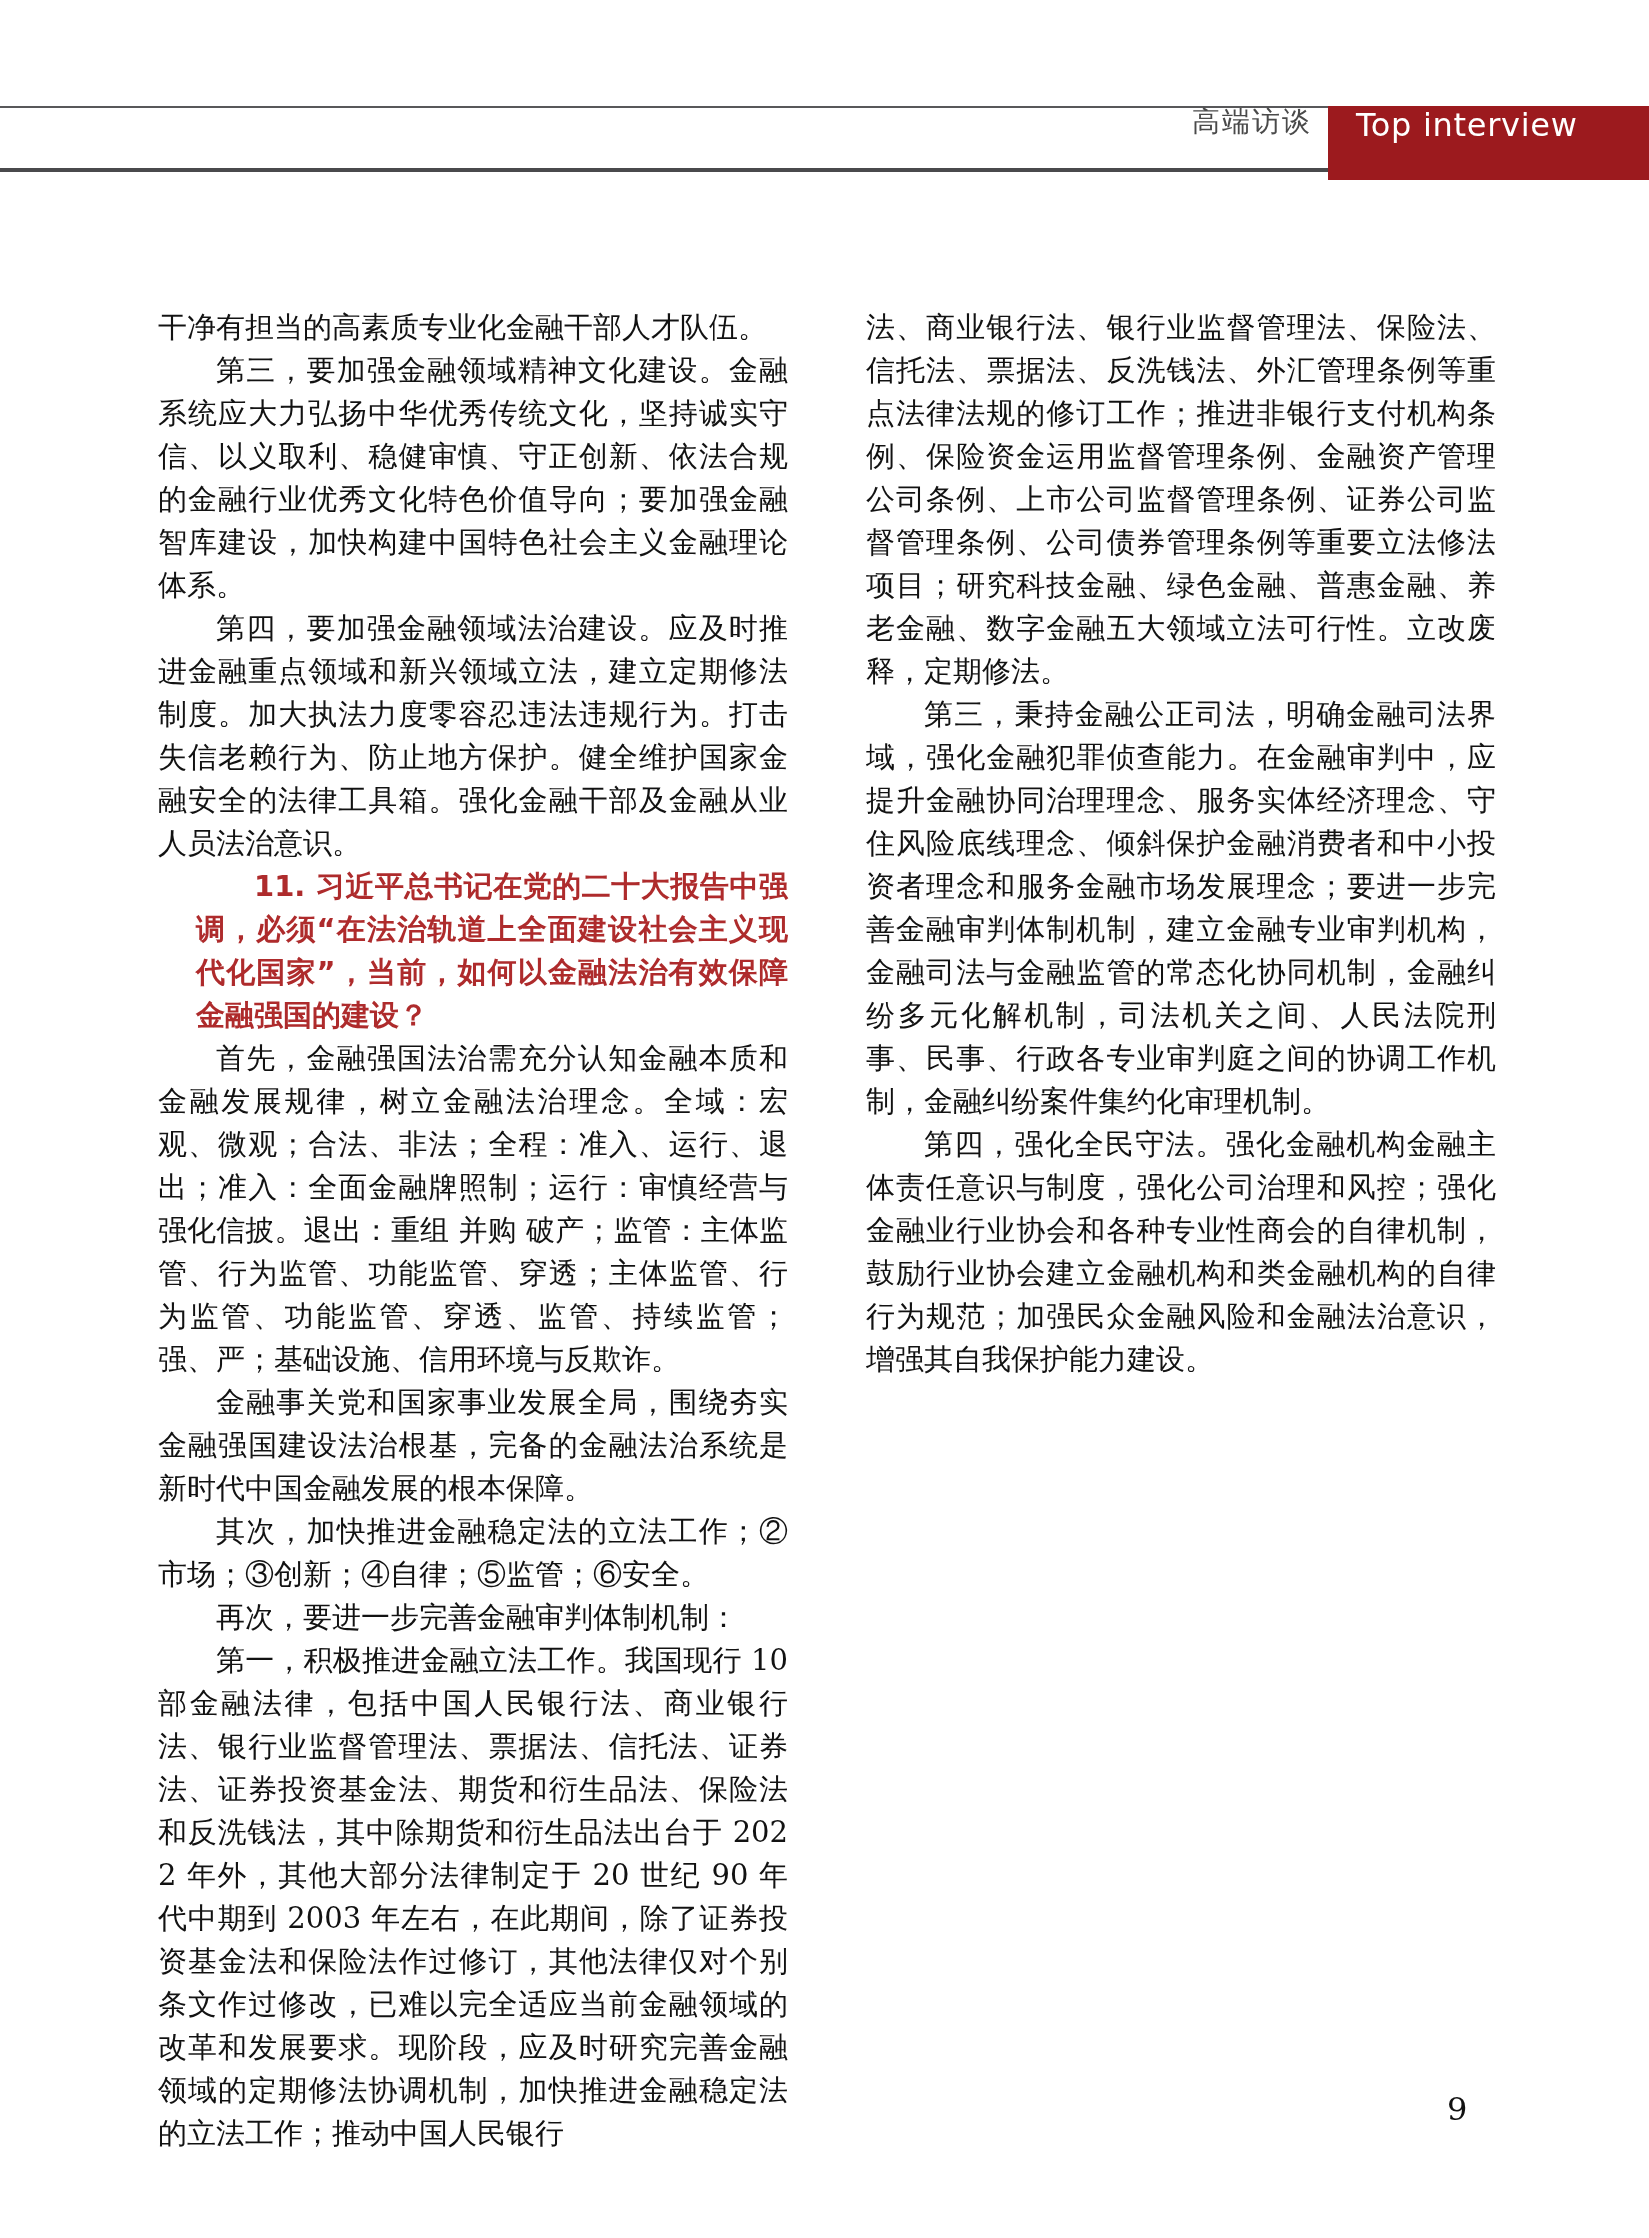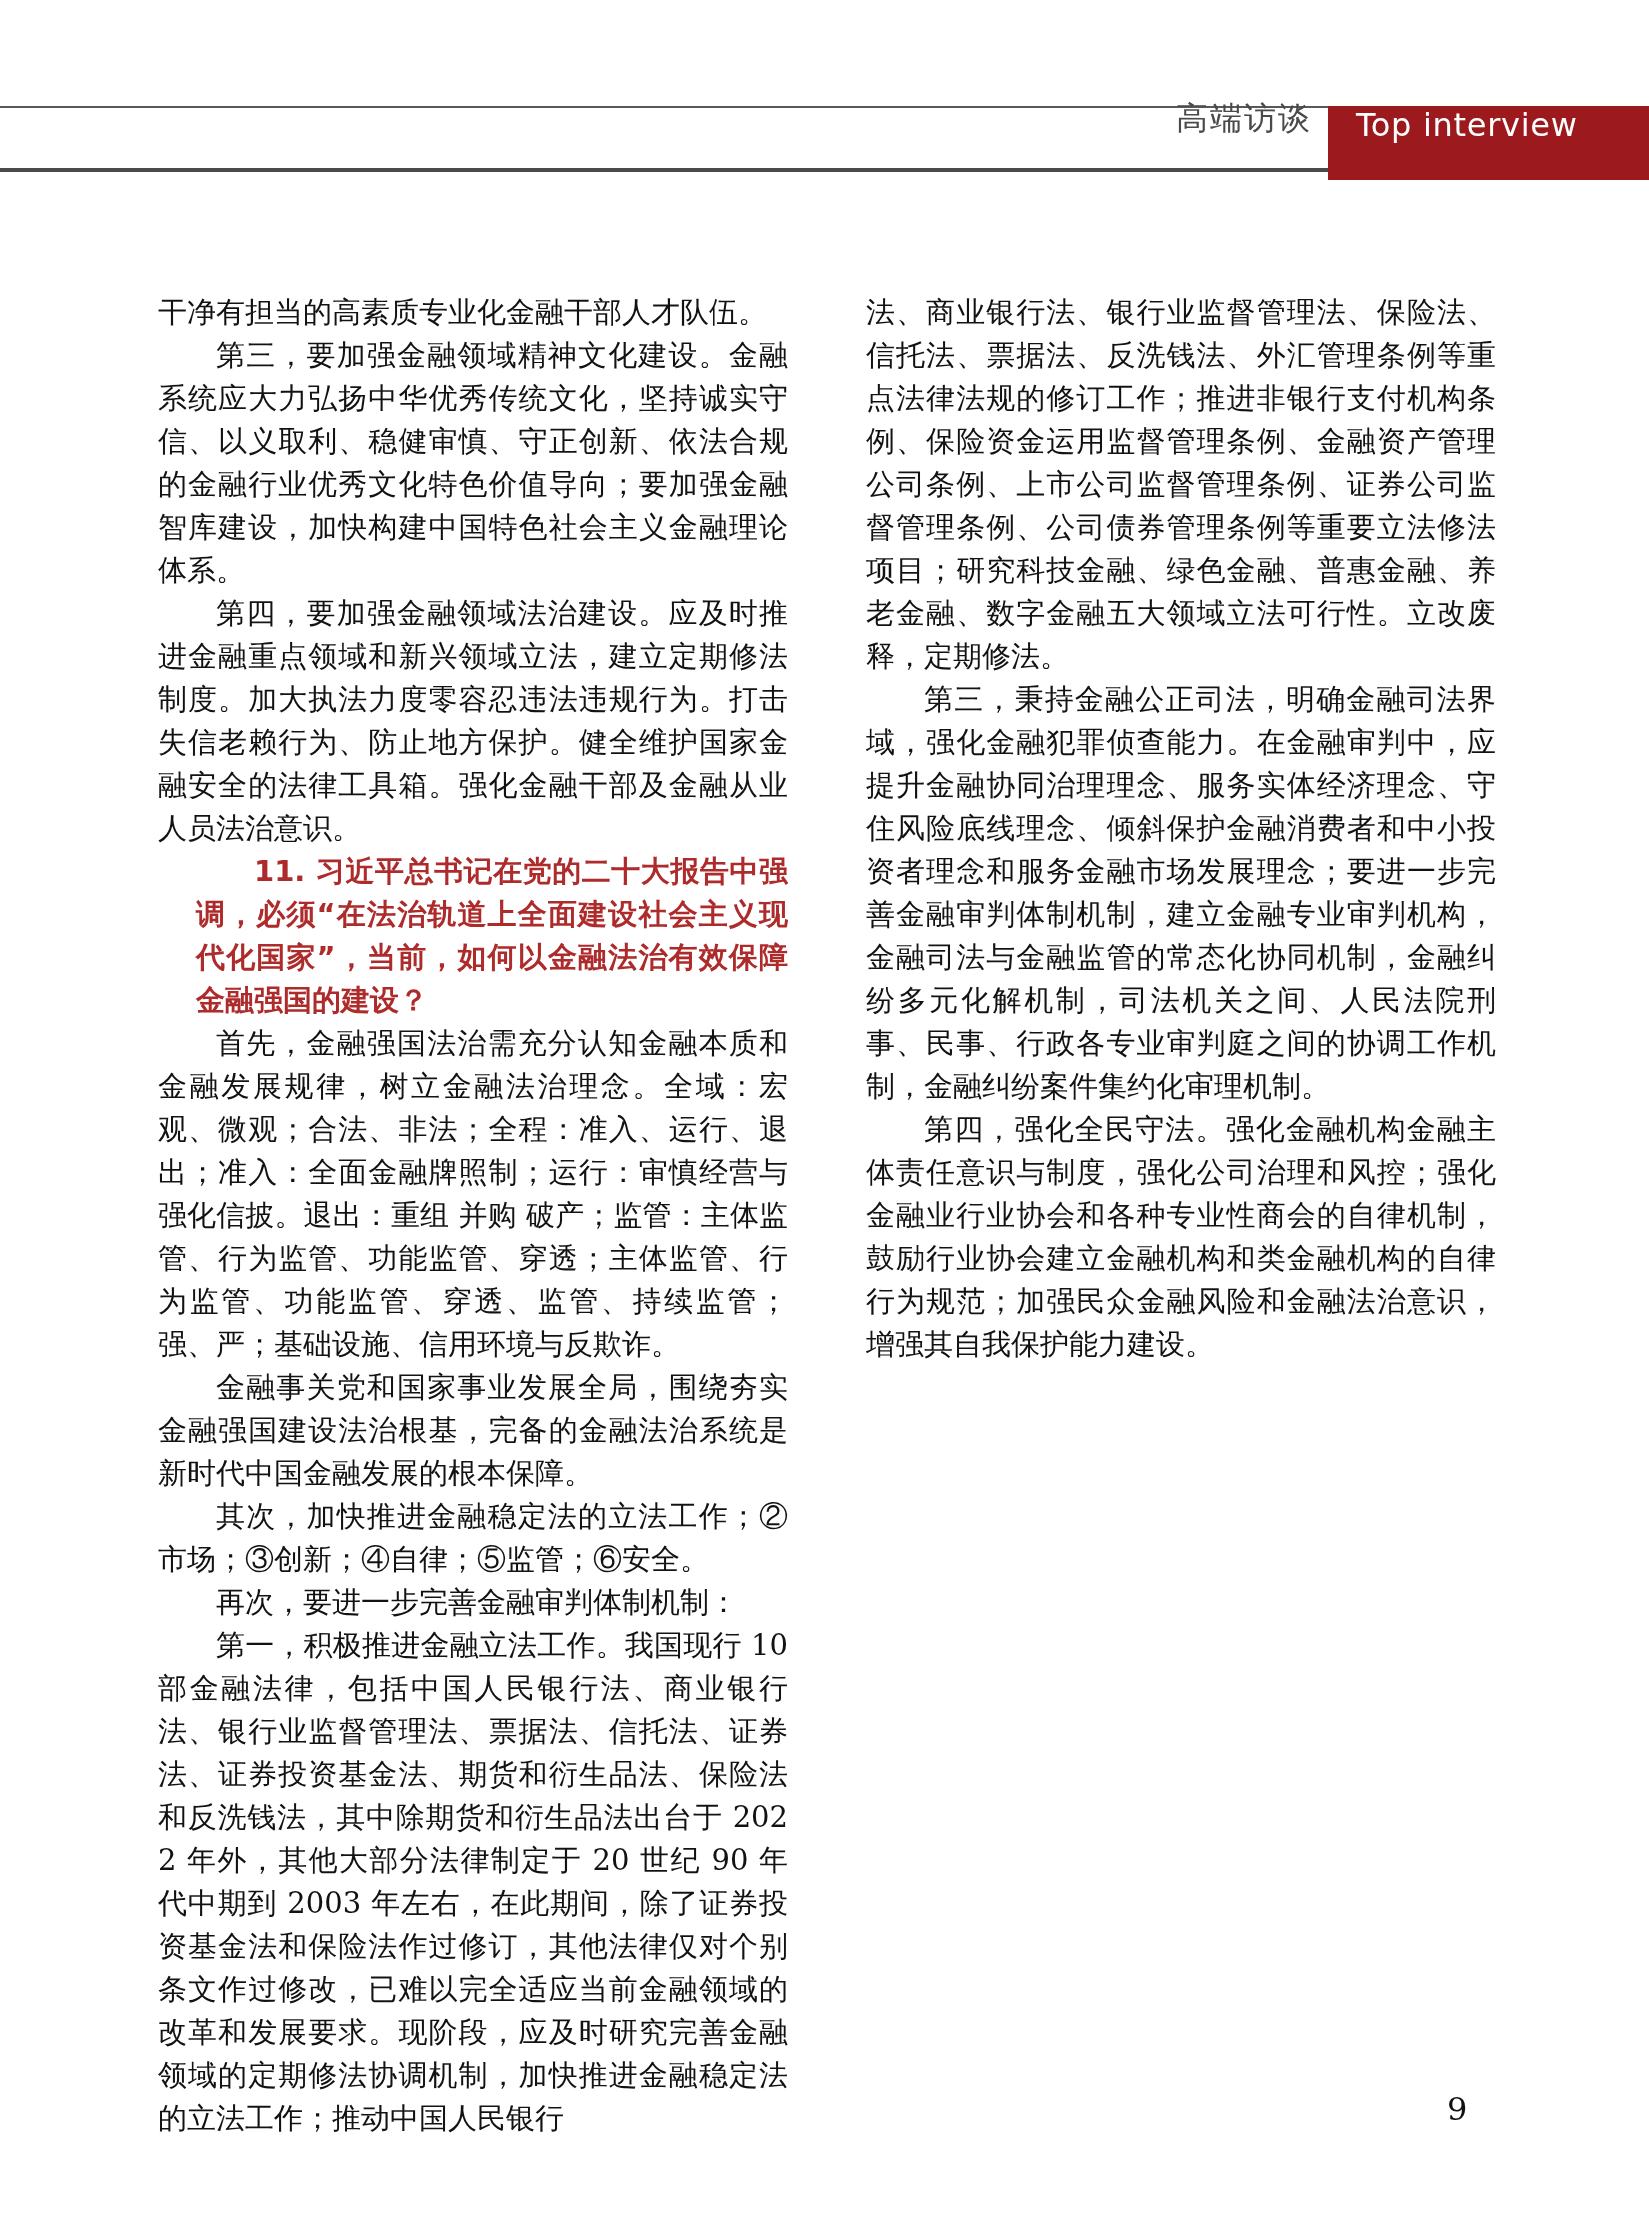--- a/index.html
+++ b/index.html
@@ -14,38 +14,38 @@
   
   .rule-top{
     position:absolute;left:0;top:106px;width:1328px;height:2px;
     background:#58585a;
   }
   .rule-bottom{
     position:absolute;left:0;top:168px;width:1328px;height:4px;
     background:#4a4a4c;
   }
   .section-cn{
-    position:absolute;top:102px;right:338px;
+    position:absolute;top:108px;right:338px;
     font-family:"DejaVu Sans","Liberation Sans",sans-serif;
-    font-size:32px;line-height:1;color:#4a4a4a;
+    font-size:28px;line-height:1;color:#4a4a4a;
     letter-spacing:2px;white-space:nowrap;
   }
   .section-en-box{
     position:absolute;left:1328px;top:106px;width:322px;height:74px;
     background:#9c1a1e;
     display:flex;align-items:flex-start;
     box-sizing:border-box;padding-left:28px;
   }
   .section-en{
     font-family:"DejaVu Sans","Liberation Sans",sans-serif;
     font-size:32px;color:#ffffff;letter-spacing:0.7px;white-space:nowrap;
   }
   
   .col{
-    position:absolute;top:291px;width:630px;
+    position:absolute;top:306px;width:630px;
   }
   .col-left{left:158px;}
   .col-right{left:866px;}
   p.para{
     margin:0;
     font-size:29px;
     line-height:43px;
     color:#121212;
     text-align:justify;
     text-indent:2em;

